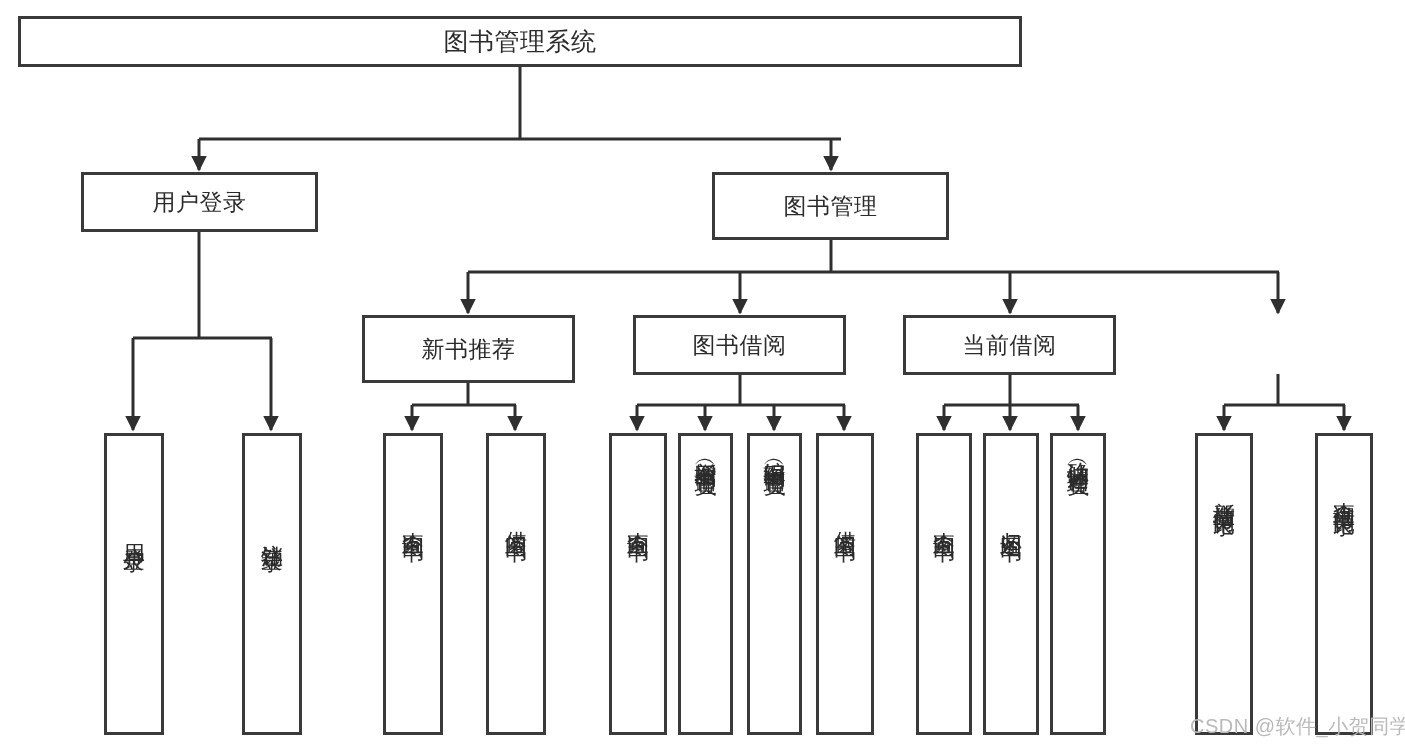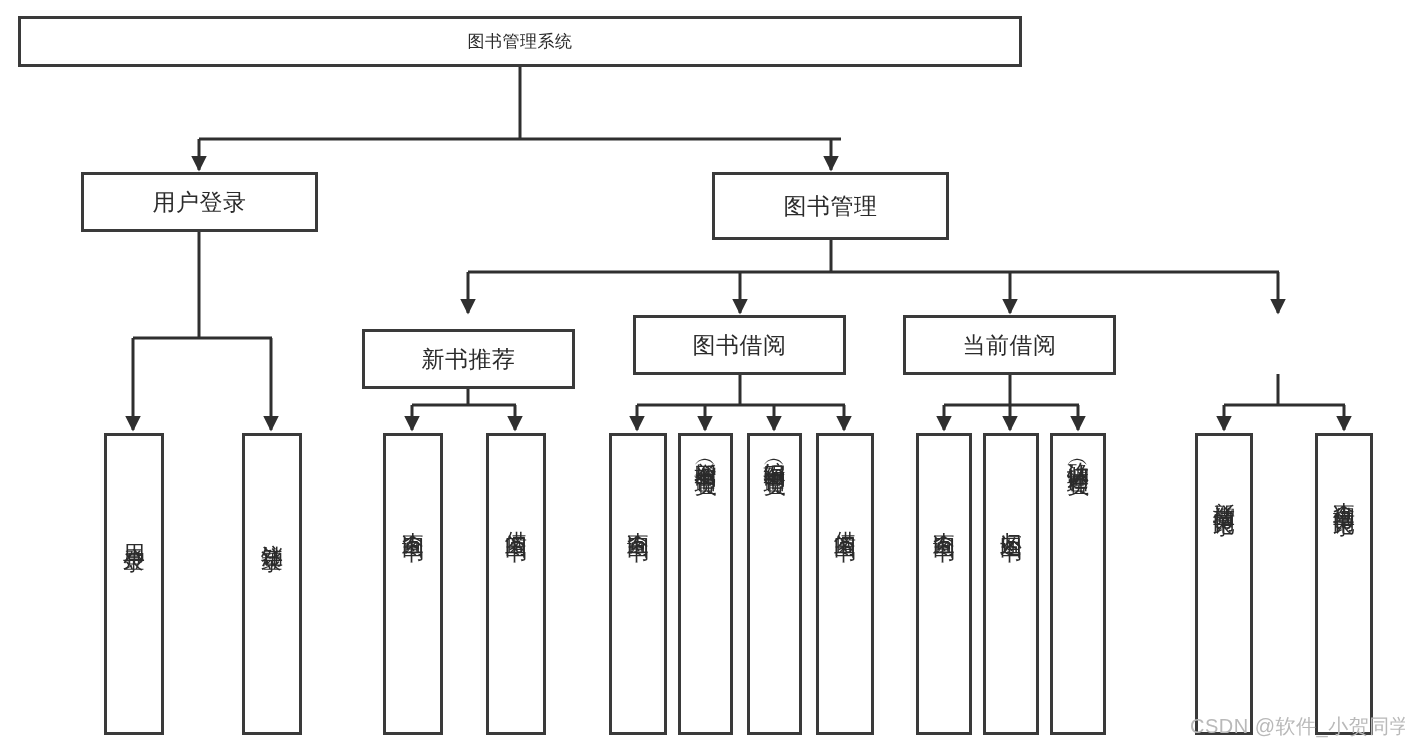--- a/index.html
+++ b/index.html
@@ -41,21 +41,21 @@
     text-align: center;
     line-height: 1.05;
     letter-spacing: 0.5px;
   }
   
   .h-node .lbl {
     writing-mode: horizontal-tb;
     font-size: 23px;
   }
   .root.h-node .lbl {
-    font-size: 17px;
+    font-size: 25px;
   }
   
   .v-node {
     align-items: flex-start;
     padding-top: 18px;
   }
   .v-node .lbl {
     writing-mode: vertical-rl;
     text-orientation: upright;
     font-size: 22px;
@@ -135,21 +135,21 @@
     <span class="lbl">图书管理系统</span>
   </div>
 
   <div class="node h-node" style="left:81px; top:172px; width:237px; height:60px;">
     <span class="lbl">用户登录</span>
   </div>
   <div class="node h-node" style="left:712px; top:172px; width:237px; height:68px;">
     <span class="lbl">图书管理</span>
   </div>
 
-  <div class="node h-node" style="left:362px; top:315px; width:213px; height:60px;margin-top:14px;">
+  <div class="node h-node" style="left:362px; top:315px; width:213px; height:68px;">
     <span class="lbl">新书推荐</span>
   </div>
   <div class="node h-node" style="left:903px; top:315px; width:213px; height:60px;">
     <span class="lbl">当前借阅</span>
   </div>
   <div class="node h-node" style="left:633px; top:315px; width:213px; height:60px;">
     <span class="lbl">图书借阅</span>
   </div>
 
   <div class="node v-node" style="left:104px; top:433px; width:60px; height:302px; padding-top:90px;">

